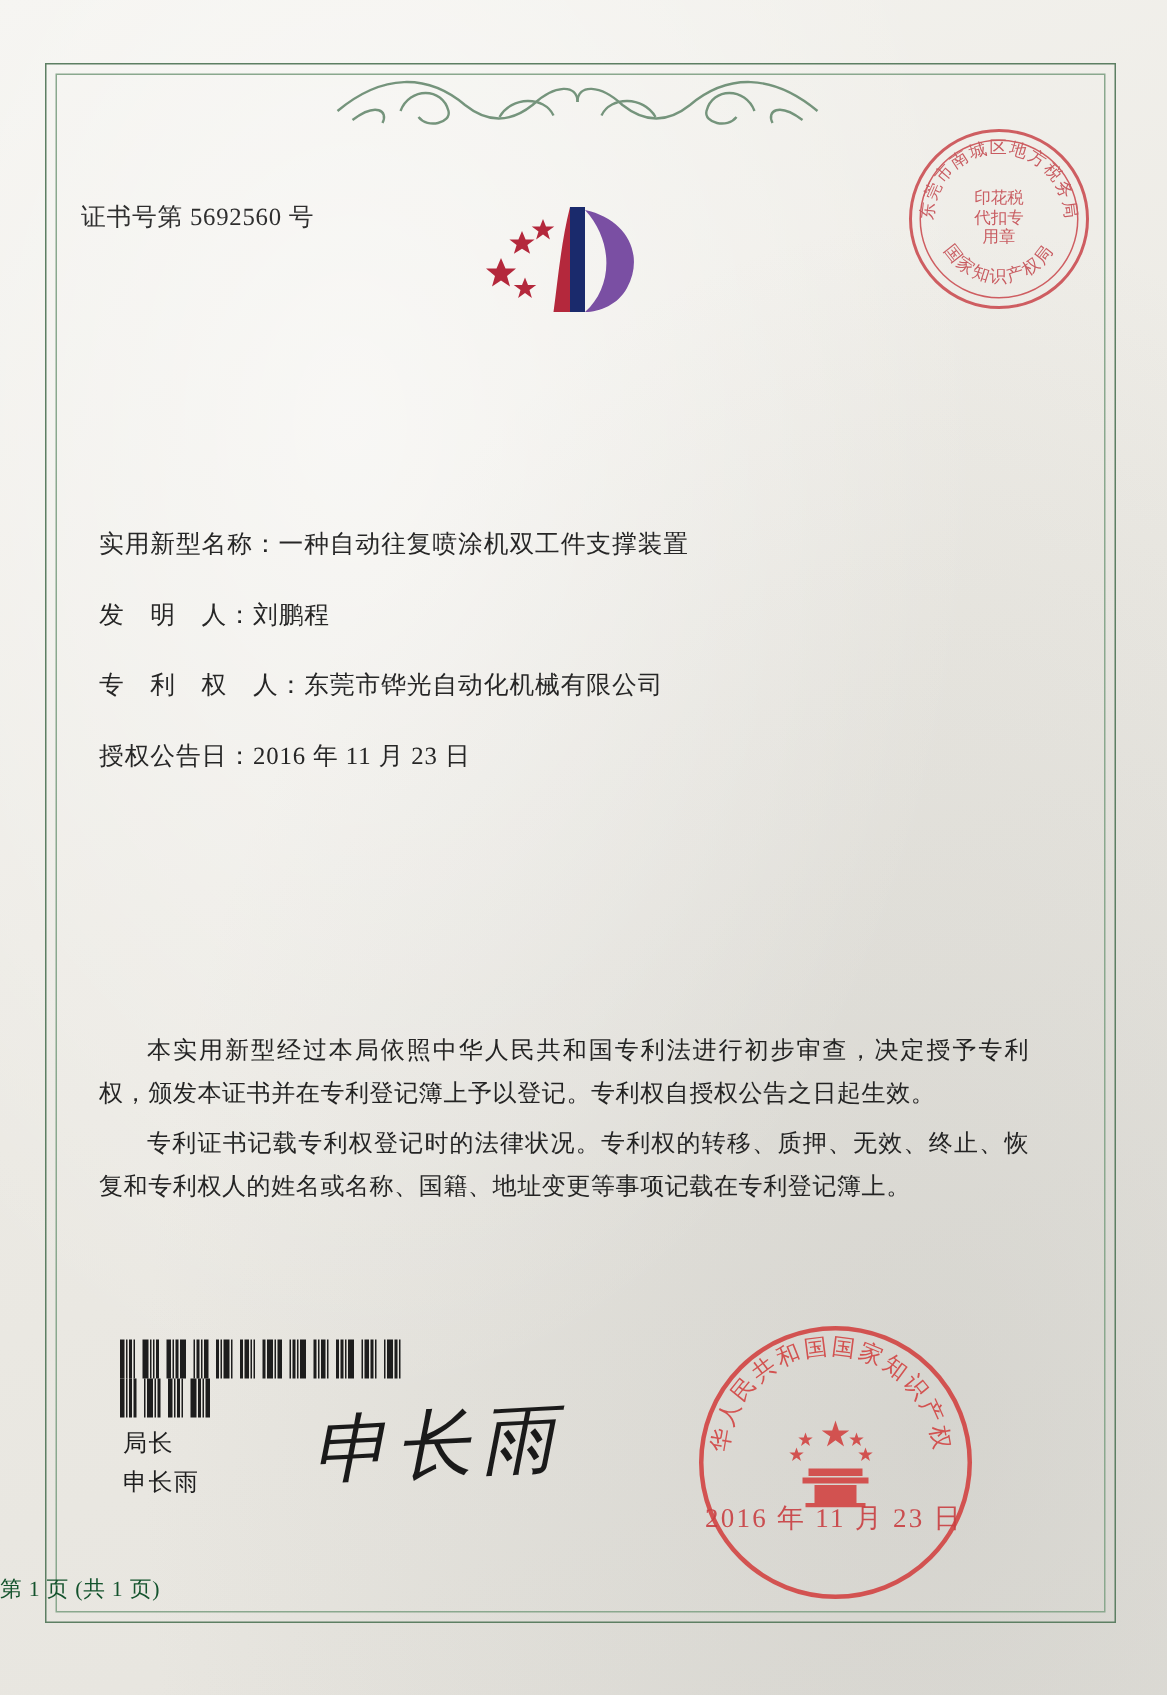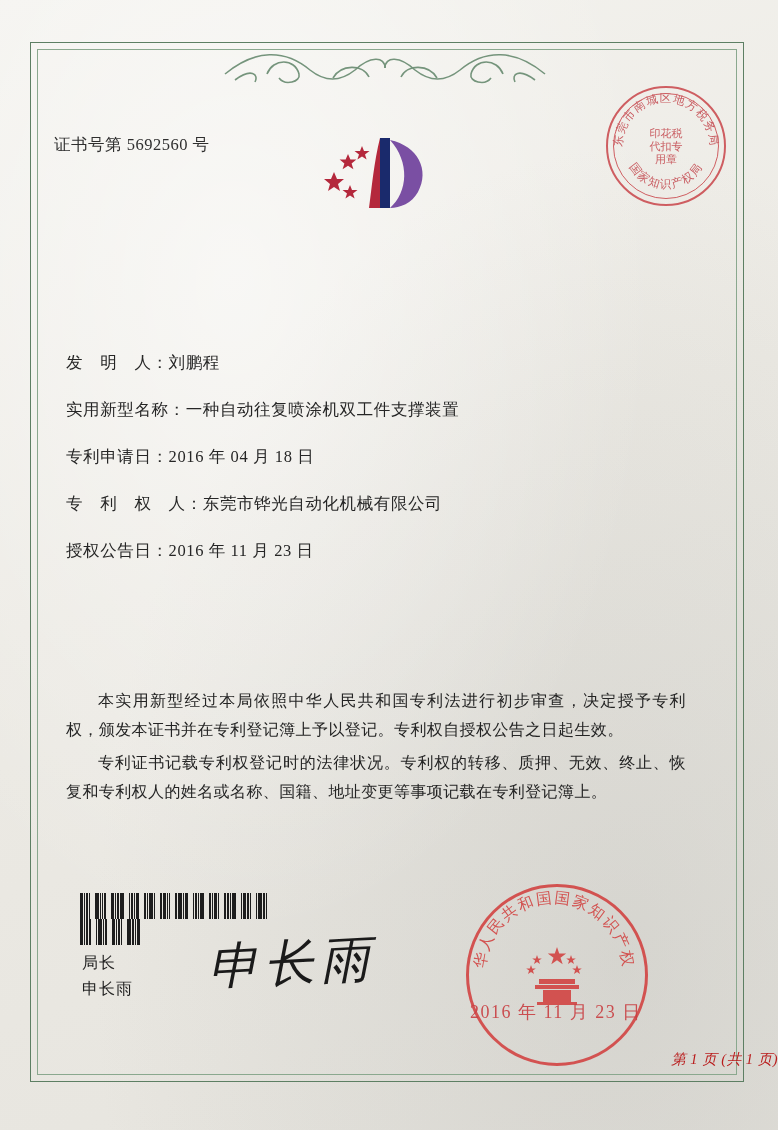--- a/index.html
+++ b/index.html
@@ -218,25 +218,24 @@
     font-size: 18px;
     color: #c93f42;
     letter-spacing: 1.5px;
     opacity: .9;
     font-family: "Liberation Serif", serif;
   }
   .pagefoot {
     position: absolute;
     left: 0; right: 0;
     top: 1050px;
-    text-align: right;
+    text-align: left;
     font-size: 14.5px;
-    color: #b91c1c;
+    color: #14532d;
     letter-spacing: .5px;
-    font-style: italic;
   }
 </style>
 </head>
 <body>
 
 <div class="page">
   <div class="paper-tint"></div>
 
   <div class="border-outer"></div>
   <div class="border-inner"></div>
@@ -285,27 +284,24 @@
       <text>
         <textPath href="#arcBot" startOffset="50%" text-anchor="middle">国家知识产权局</textPath>
       </text>
     </svg>
     <div class="st-center">印花税代扣专用章</div>
   </div>
 
 
   <div class="fields">
     <div class="field">
-      <span class="lbl">发　明　人：</span><span class="val">刘鹏程</span>
-    </div>
-    <div class="field">
       <span class="lbl">实用新型名称：</span><span class="val">一种自动往复喷涂机双工件支撑装置</span>
     </div>
     <div class="field">
-      <span class="lbl">专利申请日：</span><span class="val">2016 年 04 月 18 日</span>
+      <span class="lbl">发　明　人：</span><span class="val">刘鹏程</span>
     </div>
     <div class="field">
       <span class="lbl">专　利　权　人：</span><span class="val">东莞市铧光自动化机械有限公司</span>
     </div>
     <div class="field">
       <span class="lbl">授权公告日：</span><span class="val">2016 年 11 月 23 日</span>
     </div>
   </div>
 
   <div class="body-text">

